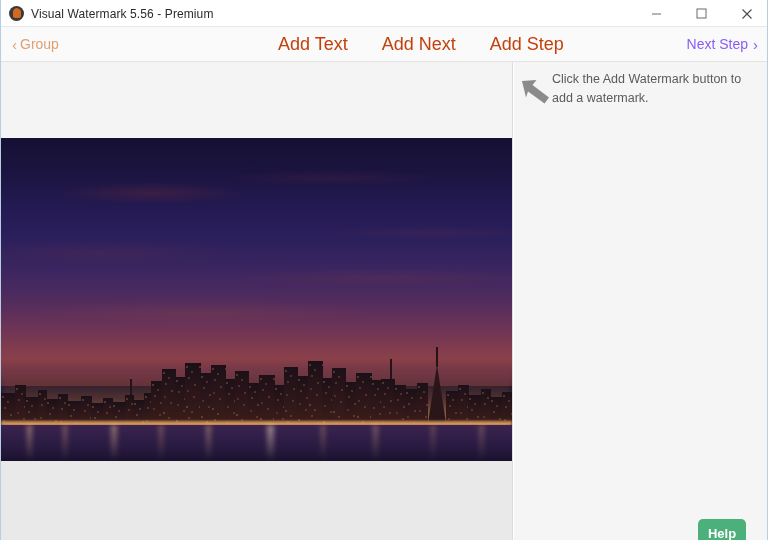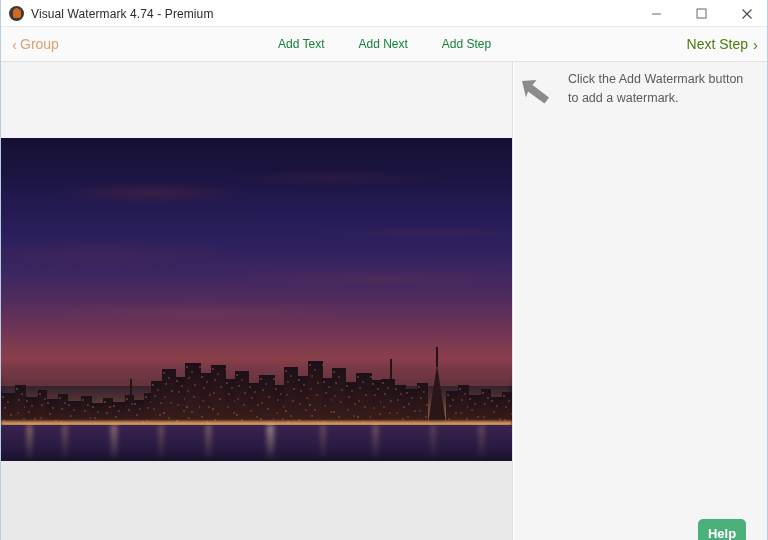--- a/index.html
+++ b/index.html
@@ -116,34 +116,34 @@
   .tb-back .chev { font-size: 15px; line-height: 1; color: #e0a070; }
   .tb-center {
     position: absolute;
     left: 277px; top: 0;
     height: 34px;
     display: flex;
     align-items: center;
     gap: 34px;
   }
   .tb-item {
-    font-size: 12px;
-    color: #15803d;
+    font-size: 18px;
+    color: #c2410c;
     white-space: nowrap;
     cursor: pointer;
   }
   .tb-next {
     position: absolute;
     right: 11px; top: 0;
     height: 34px;
     display: flex;
     align-items: center;
     gap: 5px;
     font-size: 14px;
-    color: #4d7c0f;
+    color: #8b5cf6;
     cursor: default;
   }
   .tb-next .chev { font-size: 15px; line-height: 1; }
 
   
   .main {
     position: absolute;
     left: 0; top: 62px;
     width: 768px;
     height: 478px;
@@ -289,21 +289,21 @@
     width: 255px;
     height: 478px;
     background: #f5f5f5;
   }
   .hint {
     position: absolute;
     left: 0; top: 8px;
     width: 255px;
     display: flex;
     align-items: flex-start;
-    gap: 16px;
+    gap: 0;
     padding: 0 20px 0 6px;
     box-sizing: border-box;
   }
   .hint-arrow { flex: none; margin-top: 8px; }
   .hint-text {
     font-size: 12.5px;
     line-height: 19px;
     color: #5b5b5b;
   }
 
@@ -327,21 +327,21 @@
   }
 </style>
 </head>
 <body>
 
 <div class="window">
 
   <div class="titlebar">
     <div class="title-left">
       <div class="app-icon"></div>
-      <div class="title-text">Visual Watermark 4.74 - Premium</div>
+      <div class="title-text">Visual Watermark 5.56 - Premium</div>
     </div>
     <div class="win-controls">
       <div class="win-btn">
         <svg width="11" height="11" viewBox="0 0 11 11">
           <line x1="1" y1="6" x2="10" y2="6" stroke="#6b6b6b" stroke-width="1"></line>
         </svg>
       </div>
       <div class="win-btn">
         <svg width="11" height="11" viewBox="0 0 11 11">
           <rect x="1" y="1" width="9" height="9" fill="none" stroke="#6b6b6b" stroke-width="1"></rect>

